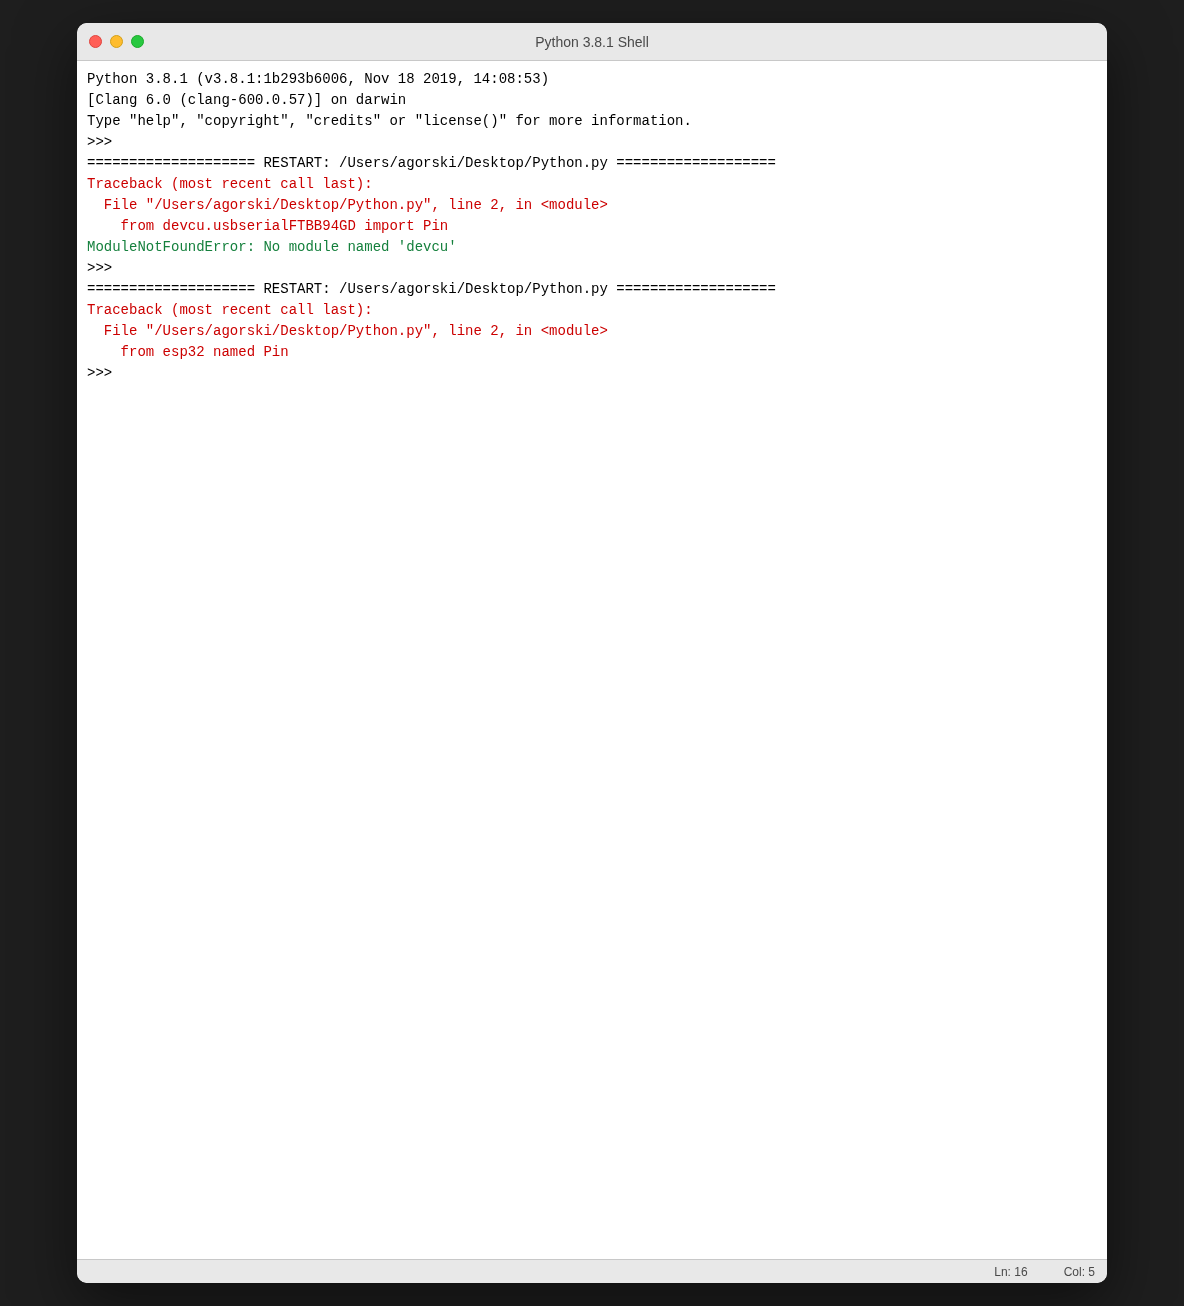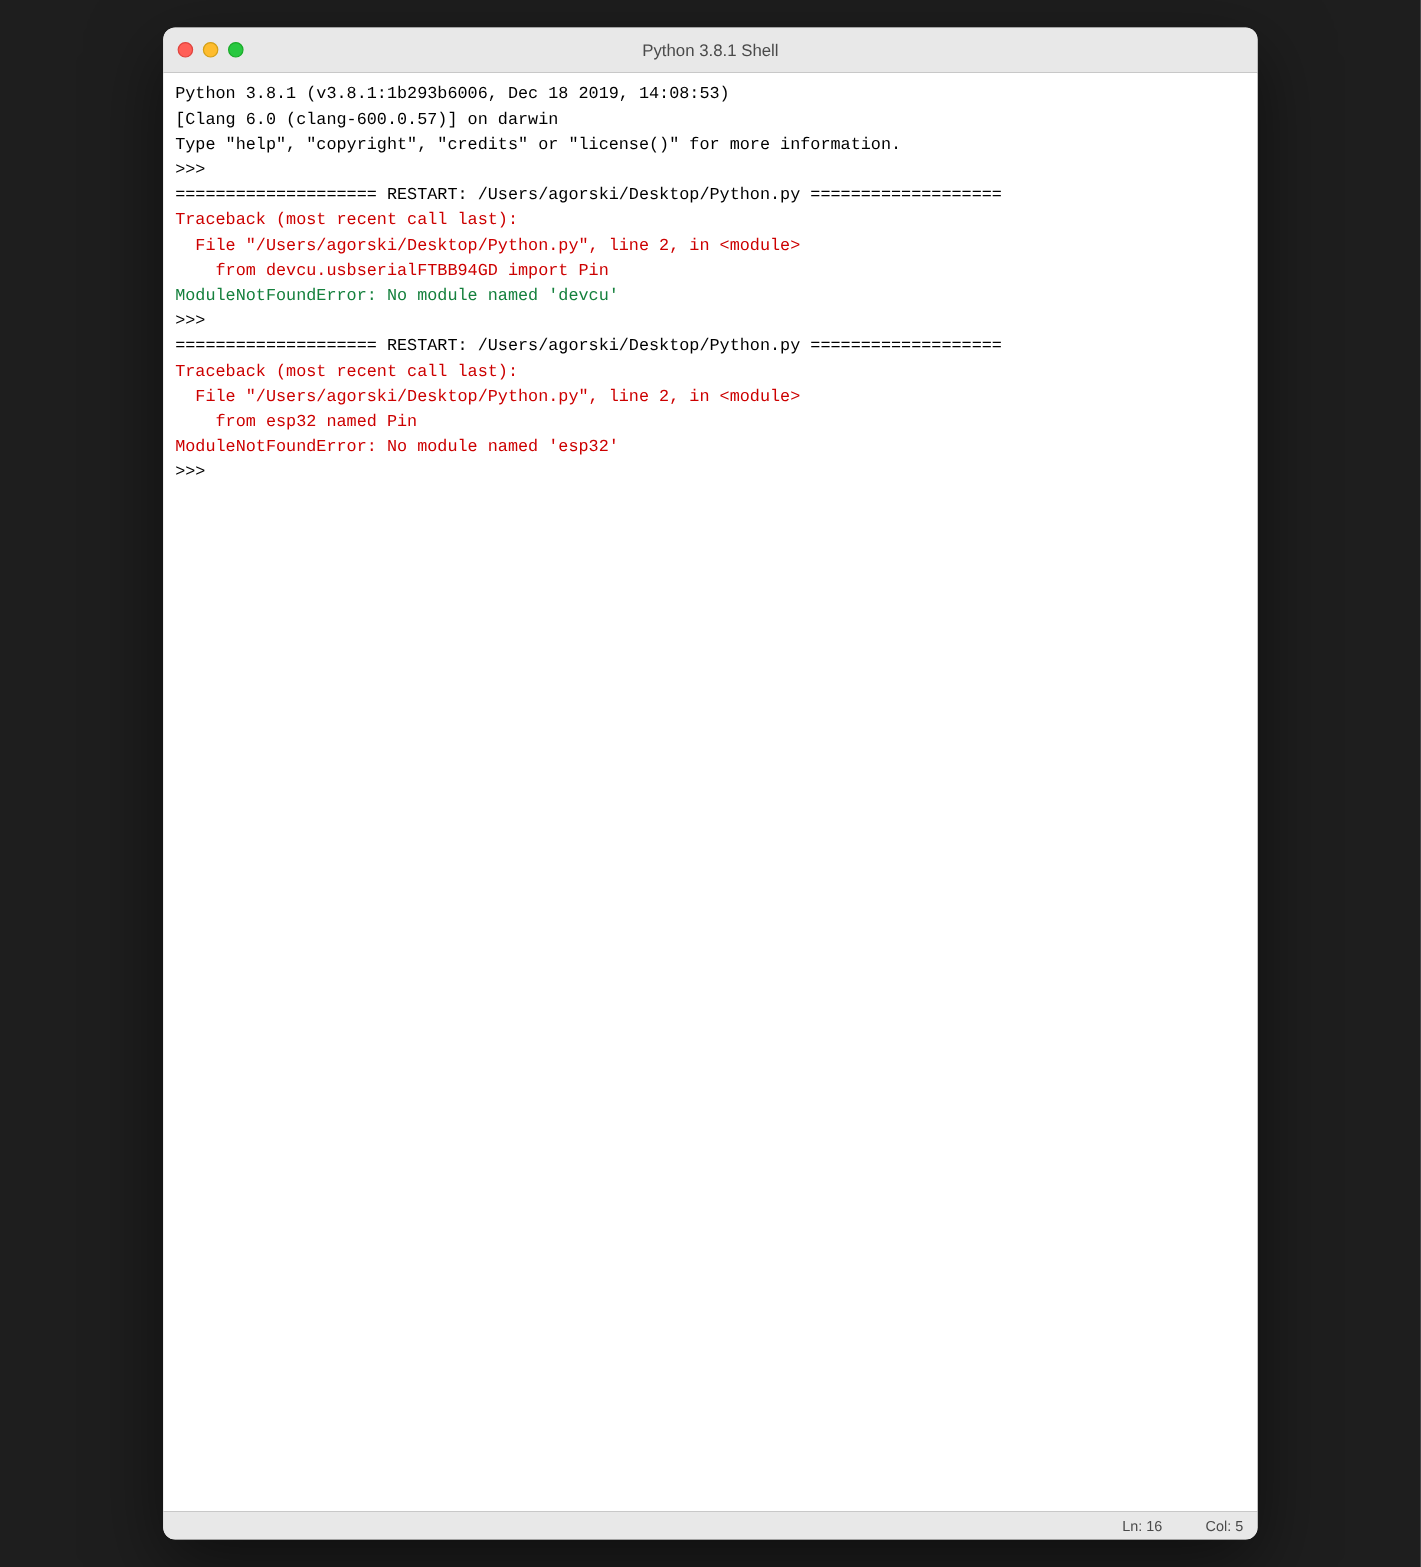--- a/index.html
+++ b/index.html
@@ -11,21 +11,21 @@
     body {
       background: #1e1e1e;
       display: flex;
       justify-content: center;
       align-items: center;
       min-height: 100vh;
       font-family: -apple-system, BlinkMacSystemFont, sans-serif;
     }
 
     .window {
-      width: 912px;
+      width: 1030px;
       min-height: 1260px;
       background: #ffffff;
       border-radius: 10px;
       box-shadow: 0 20px 60px rgba(0,0,0,0.5);
       display: flex;
       flex-direction: column;
       overflow: hidden;
     }
 
     .titlebar {
@@ -113,35 +113,34 @@
     <div class="traffic-lights">
       <div class="traffic-light close"></div>
       <div class="traffic-light minimize"></div>
       <div class="traffic-light maximize"></div>
     </div>
     <div class="titlebar-title">Python 3.8.1 Shell</div>
   </div>
 
   <div class="shell-content">
     <div id="shell-lines">
-        <div style="color: rgb(0, 0, 0); white-space: pre;">Python 3.8.1 (v3.8.1:1b293b6006, Dec 18 2019, 14:08:53)</div>
+        <div style="color: rgb(0, 0, 0); white-space: pre;">Python 3.8.1 (v3.8.1:1b293b6006, Nov 18 2019, 14:08:53)</div>
         <div style="color: rgb(0, 0, 0); white-space: pre;">[Clang 6.0 (clang-600.0.57)] on darwin</div>
         <div style="color: rgb(0, 0, 0); white-space: pre;">Type "help", "copyright", "credits" or "license()" for more information.</div>
         <div style="color: rgb(0, 0, 0); white-space: pre;">&gt;&gt;&gt; </div>
         <div style="color: rgb(0, 0, 0); white-space: pre;">==================== RESTART: /Users/agorski/Desktop/Python.py ===================</div>
         <div style="color: rgb(204, 0, 0); white-space: pre;">Traceback (most recent call last):</div>
         <div style="color: rgb(204, 0, 0); white-space: pre;">  File "/Users/agorski/Desktop/Python.py", line 2, in &lt;module&gt;</div>
         <div style="color: rgb(204, 0, 0); white-space: pre;">    from devcu.usbserialFTBB94GD import Pin</div>
         <div style="color: #15803d; white-space: pre;">ModuleNotFoundError: No module named 'devcu'</div>
         <div style="color: rgb(0, 0, 0); white-space: pre;">&gt;&gt;&gt; </div>
         <div style="color: rgb(0, 0, 0); white-space: pre;">==================== RESTART: /Users/agorski/Desktop/Python.py ===================</div>
         <div style="color: rgb(204, 0, 0); white-space: pre;">Traceback (most recent call last):</div>
         <div style="color: rgb(204, 0, 0); white-space: pre;">  File "/Users/agorski/Desktop/Python.py", line 2, in &lt;module&gt;</div>
         <div style="color: rgb(204, 0, 0); white-space: pre;">    from esp32 named Pin</div>
-        <div style="color: rgb(204, 0, 0); white-space: pre;">ModuleNotFoundError: No module named 'esp32'</div>
         <div style="color: rgb(0, 0, 0); white-space: pre;">&gt;&gt;&gt; </div>
       </div>
   </div>
 
   <div class="statusbar">
     <div class="statusbar-info">
       <span>Ln: 16</span>
       <span>Col: 5</span>
     </div>
   </div>

